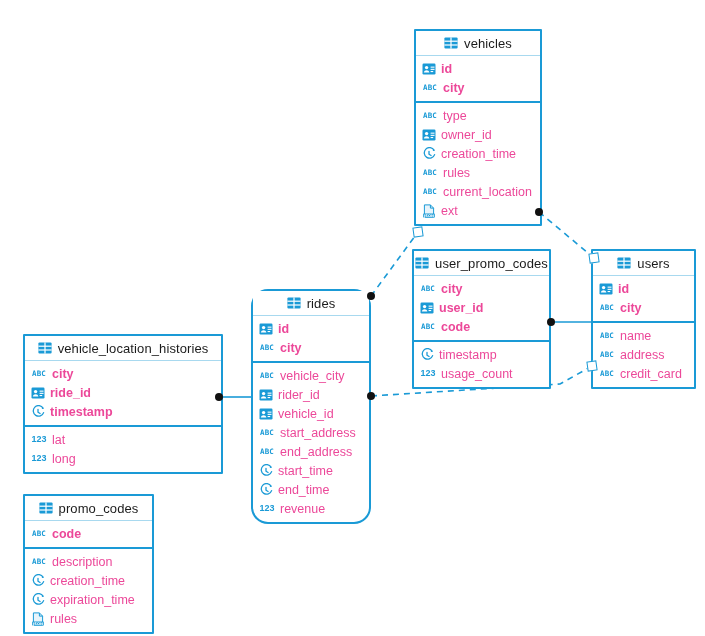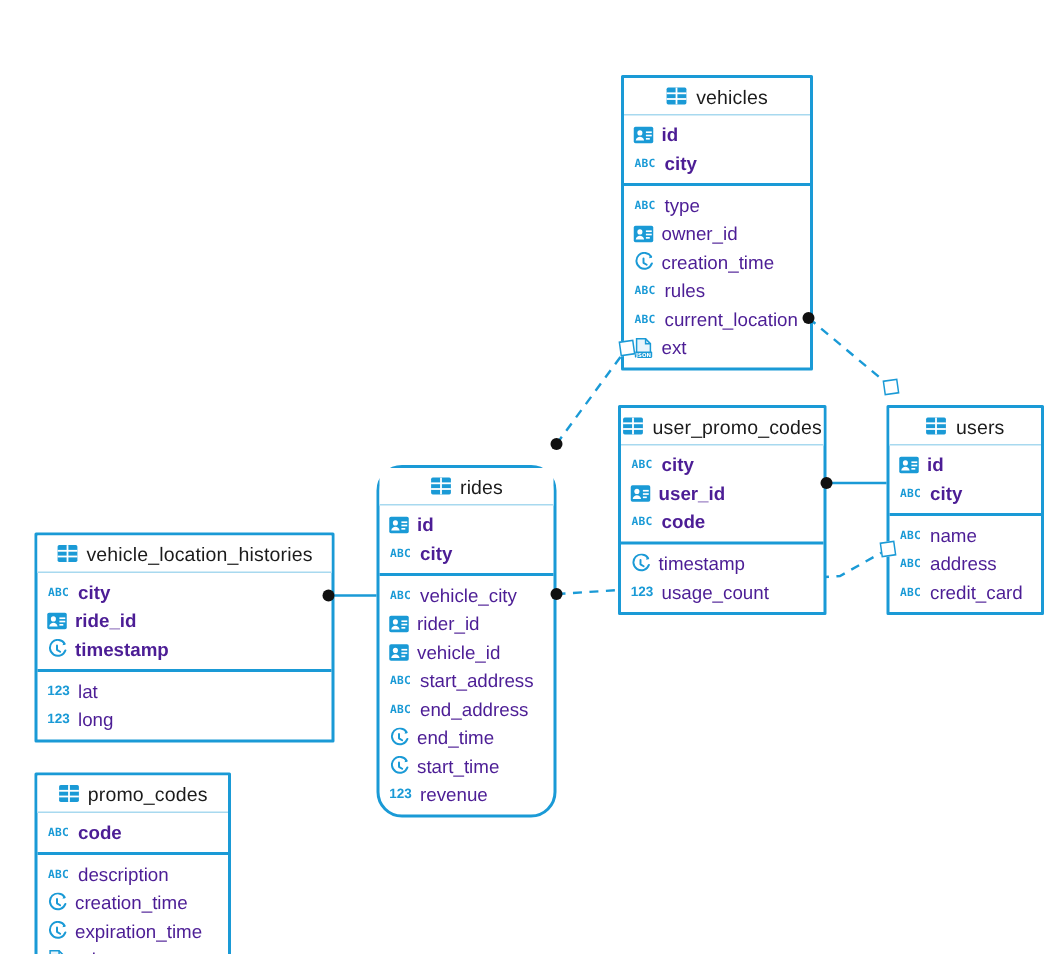--- a/index.html
+++ b/index.html
@@ -31,21 +31,20 @@
     height: 636px;
     pointer-events: none;
   }
 
   .table-node {
     position: absolute;
     box-sizing: border-box;
     border: 2px solid #1a9ad6;
     background: #ffffff;
     border-radius: 1px;
-    margin-top: 21px;
   }
 
   .tbl-header {
     box-sizing: border-box;
     height: 25px;
     display: flex;
     align-items: center;
     justify-content: center;
     gap: 6px;
     background: #ffffff;
@@ -74,21 +73,21 @@
     display: flex;
     align-items: center;
     gap: 5px;
     height: 19px;
     padding: 0 5px 0 6px;
     white-space: nowrap;
   }
 
   .field-name {
     font-size: 12.5px;
-    color: #4c1d95;
+    color: #ec4899;
   }
 
   .field-row.pk .field-name {
     font-weight: bold;
   }
 
   
   .icon {
     flex: 0 0 auto;
     width: 14px;
@@ -397,31 +396,31 @@
           <span class="field-name">end_address</span>
         </div>
         <div class="field-row">
           <span class="icon">
             <svg width="14" height="14" viewBox="0 0 14 14">
               <path d="M12.1 3.1 A5.3 5.3 0 1 0 12.6 7.6" fill="none" stroke="#1a9ad6" stroke-width="1.3" stroke-linecap="round"></path>
               <path d="M11.4 2.2 l1.3 1.5 -2 0.4z" fill="#1a9ad6"></path>
               <path d="M7 4.3 V7.2 l2.1 1.3" fill="none" stroke="#1a9ad6" stroke-width="1.3" stroke-linecap="round" stroke-linejoin="round"></path>
             </svg>
           </span>
+          <span class="field-name">start_time</span>
+        </div>
+        <div class="field-row">
+          <span class="icon">
+            <svg width="14" height="14" viewBox="0 0 14 14">
+              <path d="M12.1 3.1 A5.3 5.3 0 1 0 12.6 7.6" fill="none" stroke="#1a9ad6" stroke-width="1.3" stroke-linecap="round"></path>
+              <path d="M11.4 2.2 l1.3 1.5 -2 0.4z" fill="#1a9ad6"></path>
+              <path d="M7 4.3 V7.2 l2.1 1.3" fill="none" stroke="#1a9ad6" stroke-width="1.3" stroke-linecap="round" stroke-linejoin="round"></path>
+            </svg>
+          </span>
           <span class="field-name">end_time</span>
-        </div>
-        <div class="field-row">
-          <span class="icon">
-            <svg width="14" height="14" viewBox="0 0 14 14">
-              <path d="M12.1 3.1 A5.3 5.3 0 1 0 12.6 7.6" fill="none" stroke="#1a9ad6" stroke-width="1.3" stroke-linecap="round"></path>
-              <path d="M11.4 2.2 l1.3 1.5 -2 0.4z" fill="#1a9ad6"></path>
-              <path d="M7 4.3 V7.2 l2.1 1.3" fill="none" stroke="#1a9ad6" stroke-width="1.3" stroke-linecap="round" stroke-linejoin="round"></path>
-            </svg>
-          </span>
-          <span class="field-name">start_time</span>
         </div>
         <div class="field-row">
           <span class="icon icon-123" style="width: 16px;">123</span>
           <span class="field-name">revenue</span>
         </div>
       </div>
     </div>
     <div class="table-node" style="left: 23px; top: 334px; width: 200px;">
       <div class="tbl-header">
         <span class="icon">

